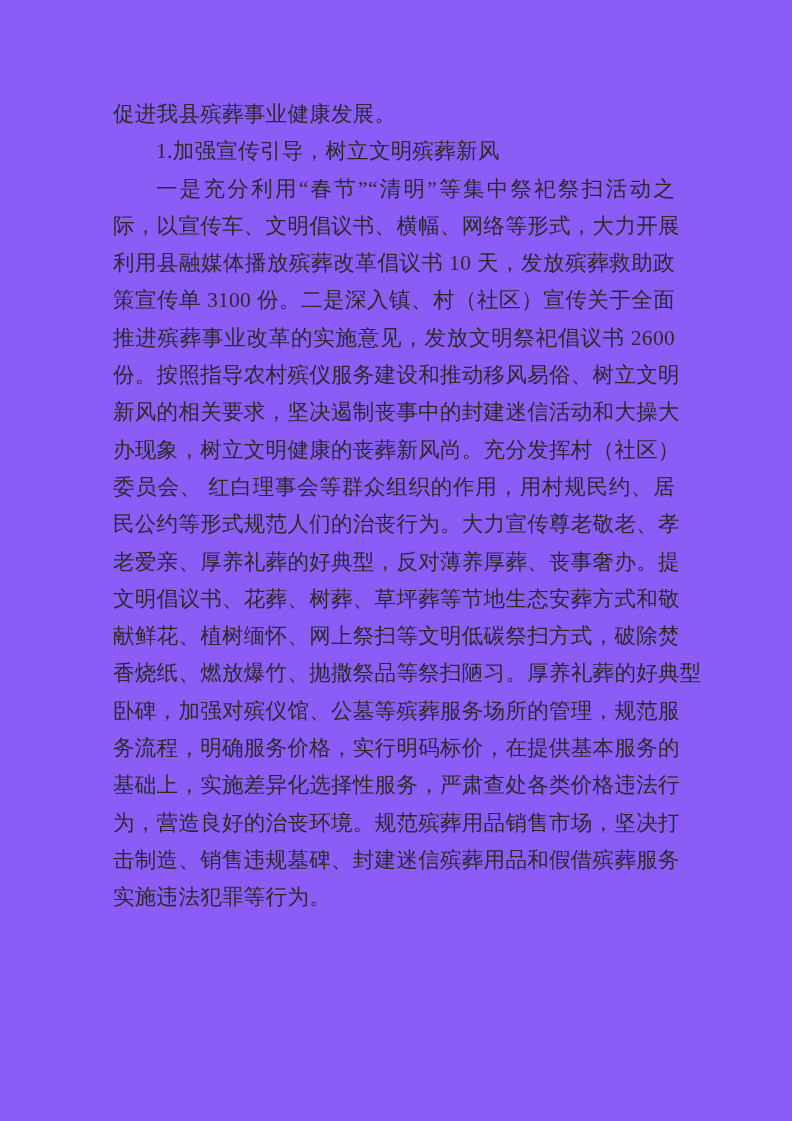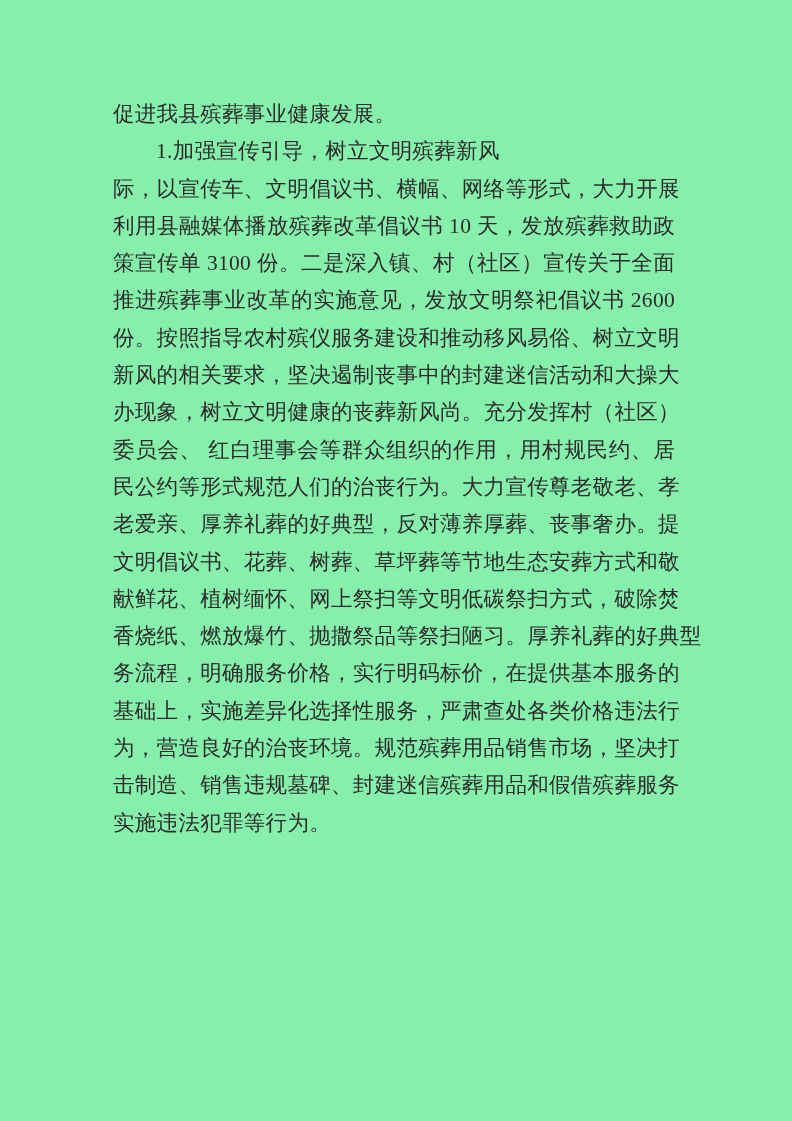--- a/index.html
+++ b/index.html
@@ -4,21 +4,21 @@
 <style>
   html, body {
     margin: 0;
     padding: 0;
     background: #ffffff;
   }
   .page {
     position: relative;
     width: 792px;
     height: 1121px;
-    background: #86efac;
+    background: #8b5cf6;
     overflow: hidden;
   }
   .page-text {
     position: absolute;
     left: 113px;
     top: 96px;
     width: 562px;
     font-family: "Liberation Serif", "DejaVu Serif", serif;
     font-size: 21.5px;
     line-height: 37.3px;
@@ -44,32 +44,34 @@
     text-align-last: justify;
   }
 </style>
 </head>
 <body>
 
 <div class="page">
   <div class="page-text">
     <div class="line short">促进我县殡葬事业健康发展。</div>
     <div class="line short indent">1.加强宣传引导，树立文明殡葬新风</div>
+    <div class="line indent justified-indent">一是充分利用“春节”“清明”等集中祭祀祭扫活动之</div>
     <div class="line">际，以宣传车、文明倡议书、横幅、网络等形式，大力开展</div>
     <div class="line">利用县融媒体播放殡葬改革倡议书 10 天，发放殡葬救助政</div>
     <div class="line">策宣传单 3100 份。二是深入镇、村（社区）宣传关于全面</div>
     <div class="line">推进殡葬事业改革的实施意见，发放文明祭祀倡议书 2600</div>
     <div class="line">份。按照指导农村殡仪服务建设和推动移风易俗、树立文明</div>
     <div class="line">新风的相关要求，坚决遏制丧事中的封建迷信活动和大操大</div>
     <div class="line">办现象，树立文明健康的丧葬新风尚。充分发挥村（社区）</div>
     <div class="line">委员会、 红白理事会等群众组织的作用，用村规民约、居</div>
     <div class="line">民公约等形式规范人们的治丧行为。大力宣传尊老敬老、孝</div>
     <div class="line">老爱亲、厚养礼葬的好典型，反对薄养厚葬、丧事奢办。提</div>
     <div class="line">文明倡议书、花葬、树葬、草坪葬等节地生态安葬方式和敬</div>
     <div class="line">献鲜花、植树缅怀、网上祭扫等文明低碳祭扫方式，破除焚</div>
     <div class="line">香烧纸、燃放爆竹、抛撒祭品等祭扫陋习。厚养礼葬的好典型</div>
+    <div class="line">卧碑，加强对殡仪馆、公墓等殡葬服务场所的管理，规范服</div>
     <div class="line">务流程，明确服务价格，实行明码标价，在提供基本服务的</div>
     <div class="line">基础上，实施差异化选择性服务，严肃查处各类价格违法行</div>
     <div class="line">为，营造良好的治丧环境。规范殡葬用品销售市场，坚决打</div>
     <div class="line">击制造、销售违规墓碑、封建迷信殡葬用品和假借殡葬服务</div>
     <div class="line short">实施违法犯罪等行为。</div>
   </div>
 </div>
 
 </body></html>

